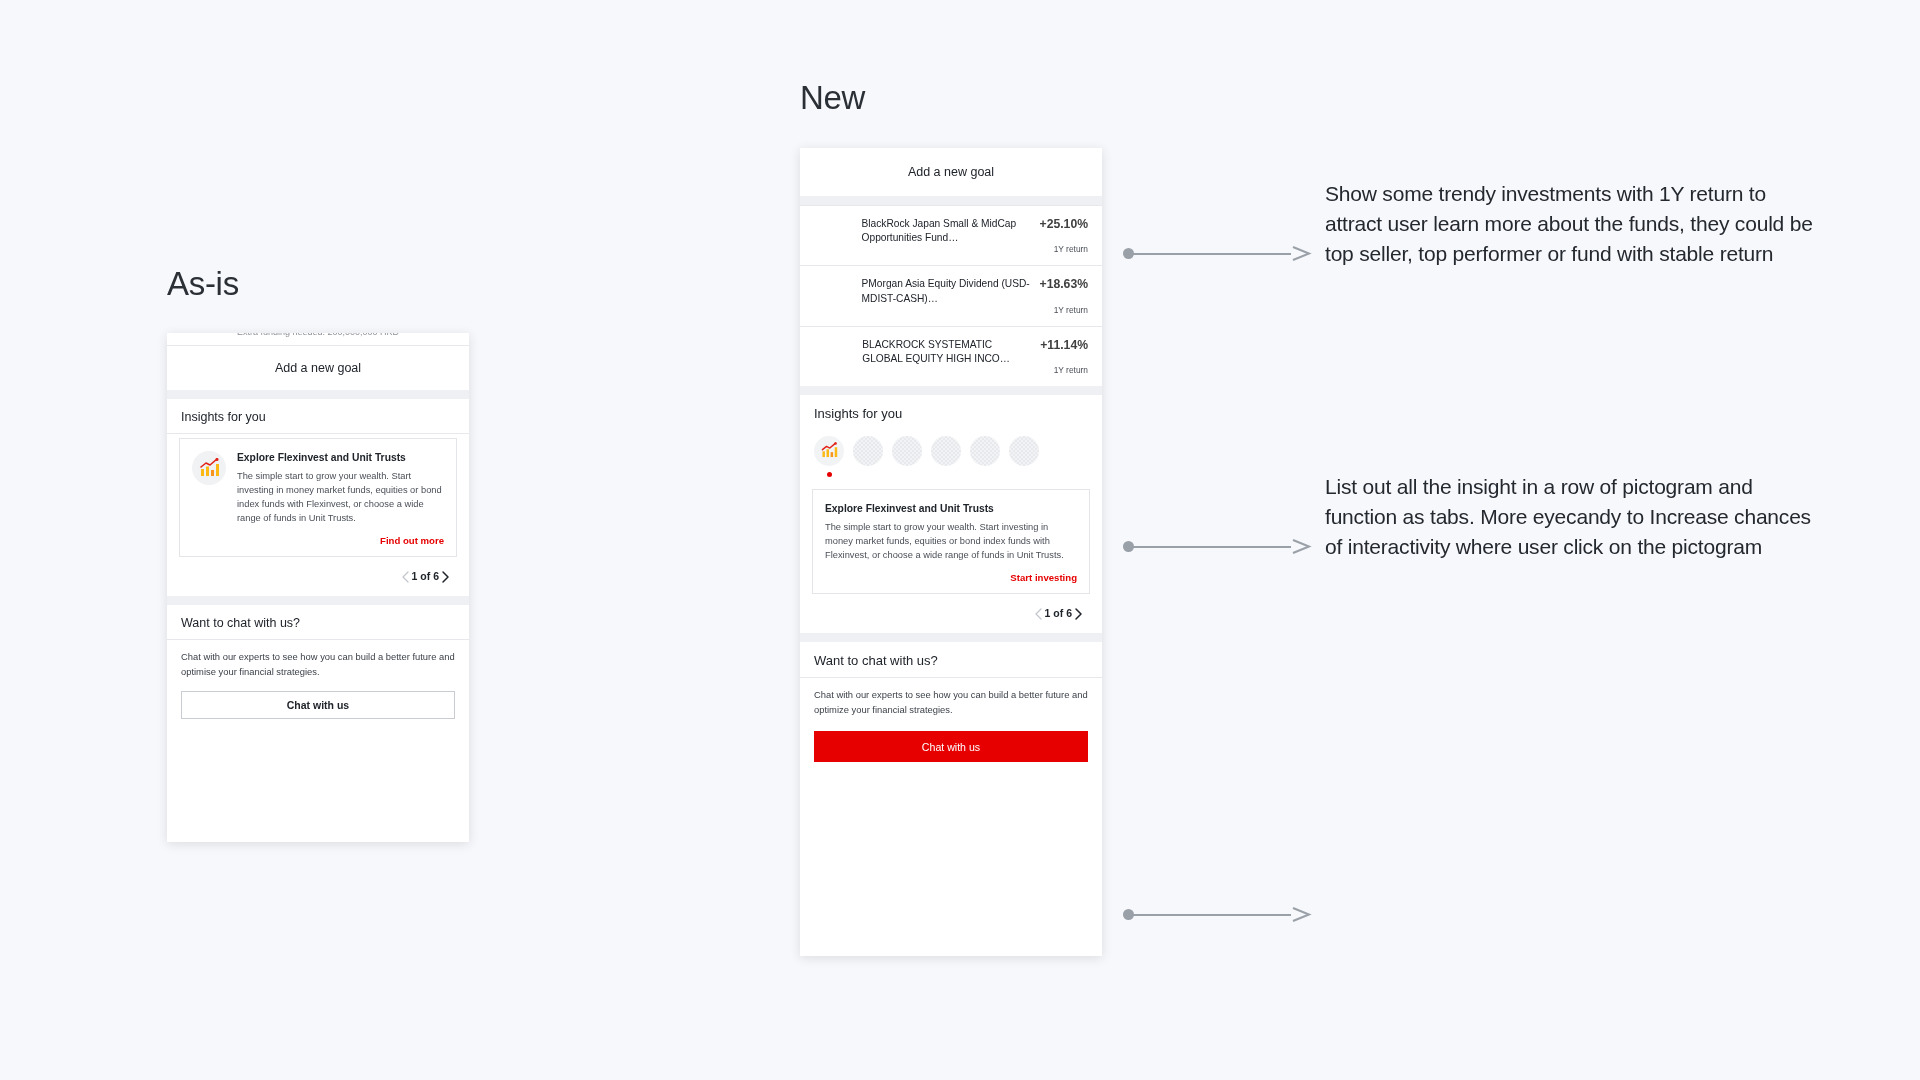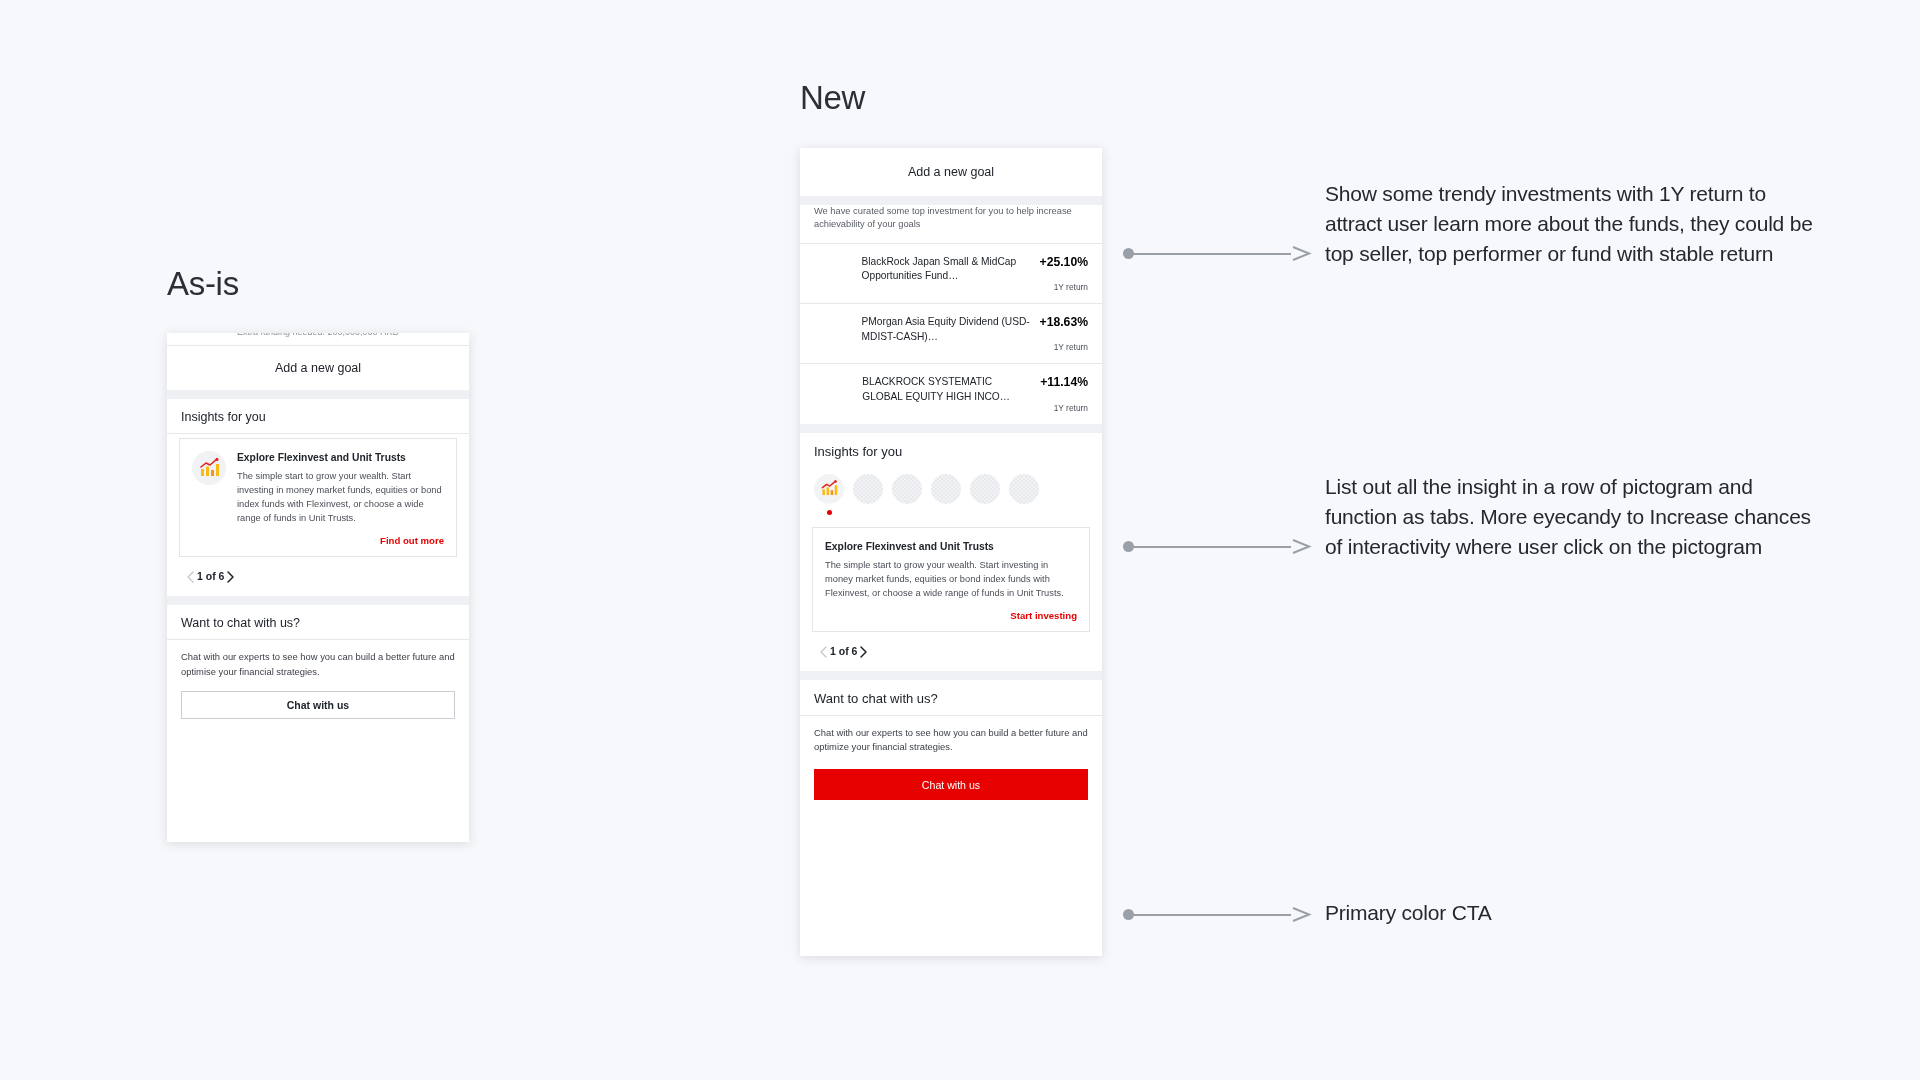--- a/index.html
+++ b/index.html
@@ -70,21 +70,21 @@
   
   .fund-row {
     display: flex; align-items: flex-start; justify-content: flex-end;
     padding: 11px 14px 11px 14px; background: #fff; gap: 8px;
   }
   .fund-name {
     font-size: 10.2px; line-height: 1.42; color: #20242b;
     max-width: 170px;
   }
   .fund-right { text-align: right; white-space: nowrap; }
-  .fund-pct { font-size: 12.2px; font-weight: bold; color: #000000; line-height: 1.25; }
+  .fund-pct { font-size: 12.2px; font-weight: bold; color: #404040; line-height: 1.25; }
   .fund-sub { font-size: 8.4px; color: #4a4f57; margin-top: 12px; }
 
   
   .picto-row {
     display: flex; gap: 9px; padding: 6px 14px 4px 14px; background: #fff;
   }
   .picto {
     width: 30px; height: 30px; border-radius: 50%;
     background: #f2f3f5; display: flex; align-items: center; justify-content: center;
     flex: 0 0 auto; position: relative;
@@ -115,21 +115,21 @@
   }
   .ins-title { font-size: 10.3px; font-weight: bold; color: #20242b; line-height: 1.4; }
   .ins-body { font-size: 9.3px; line-height: 1.5; color: #4a4f57; margin-top: 5px; }
   .ins-link {
     margin-top: 9px; text-align: right; font-size: 9.6px;
     font-weight: bold; color: #e60000;
   }
 
   
   .pager {
-    display: flex; align-items: center; justify-content: flex-start;
+    display: flex; align-items: center; justify-content: flex-end;
     padding: 13px 18px 14px 18px; background: #fff;
   }
   .pager-label { font-size: 10.5px; font-weight: bold; color: #20242b; }
   .chev { width: 12px; height: 12px; }
 
   
   .chat-body {
     padding: 10px 14px 12px 14px; font-size: 9.4px; line-height: 1.55;
     color: #3c4149; background: #fff;
   }
@@ -219,21 +219,20 @@
     <div class="hair"></div>
     <div class="chat-body">Chat with our experts to see how you can build a better future and optimise your financial strategies.</div>
     <div class="btn-outline">Chat with us</div>
   </div>
 
   <div class="phone phone-new">
 
     <div class="add-goal" style="height:48px">Add a new goal</div>
     <div class="sec-divider"></div>
 
-    <div class="sec-sub">We have curated some top investment for you to help increase achievability of your goals</div>
     <div class="hair"></div>
 
     <div class="fund-row">
       <div class="fund-name">BlackRock Japan Small &amp; MidCap Opportunities Fund…</div>
       <div class="fund-right">
         <div class="fund-pct">+25.10%</div>
         <div class="fund-sub">1Y return</div>
       </div>
     </div>
     <div class="hair"></div>
@@ -328,15 +327,14 @@
   </div>
   <div class="anno-text" style="left:1325px; top:472px;">List out all the insight in a row of pictogram and function as tabs. More eyecandy to Increase chances of interactivity where user click on the pictogram</div>
 
   <div class="anno-arrow" style="left:1123px; top:907px; width:190px;">
     <span class="adot"></span>
     <span class="aline" style="width:158px;"></span>
     <svg width="22" height="16" viewBox="0 0 22 16" style="left:168px;">
       <polyline points="2,1 18,7.5 2,14" fill="none" stroke="#9aa0a8" stroke-width="2"></polyline>
     </svg>
   </div>
-  <div class="anno-text" style="left:1325px; top:898px;">Primary color CTA</div>
 
 </div>
 
 </body></html>

